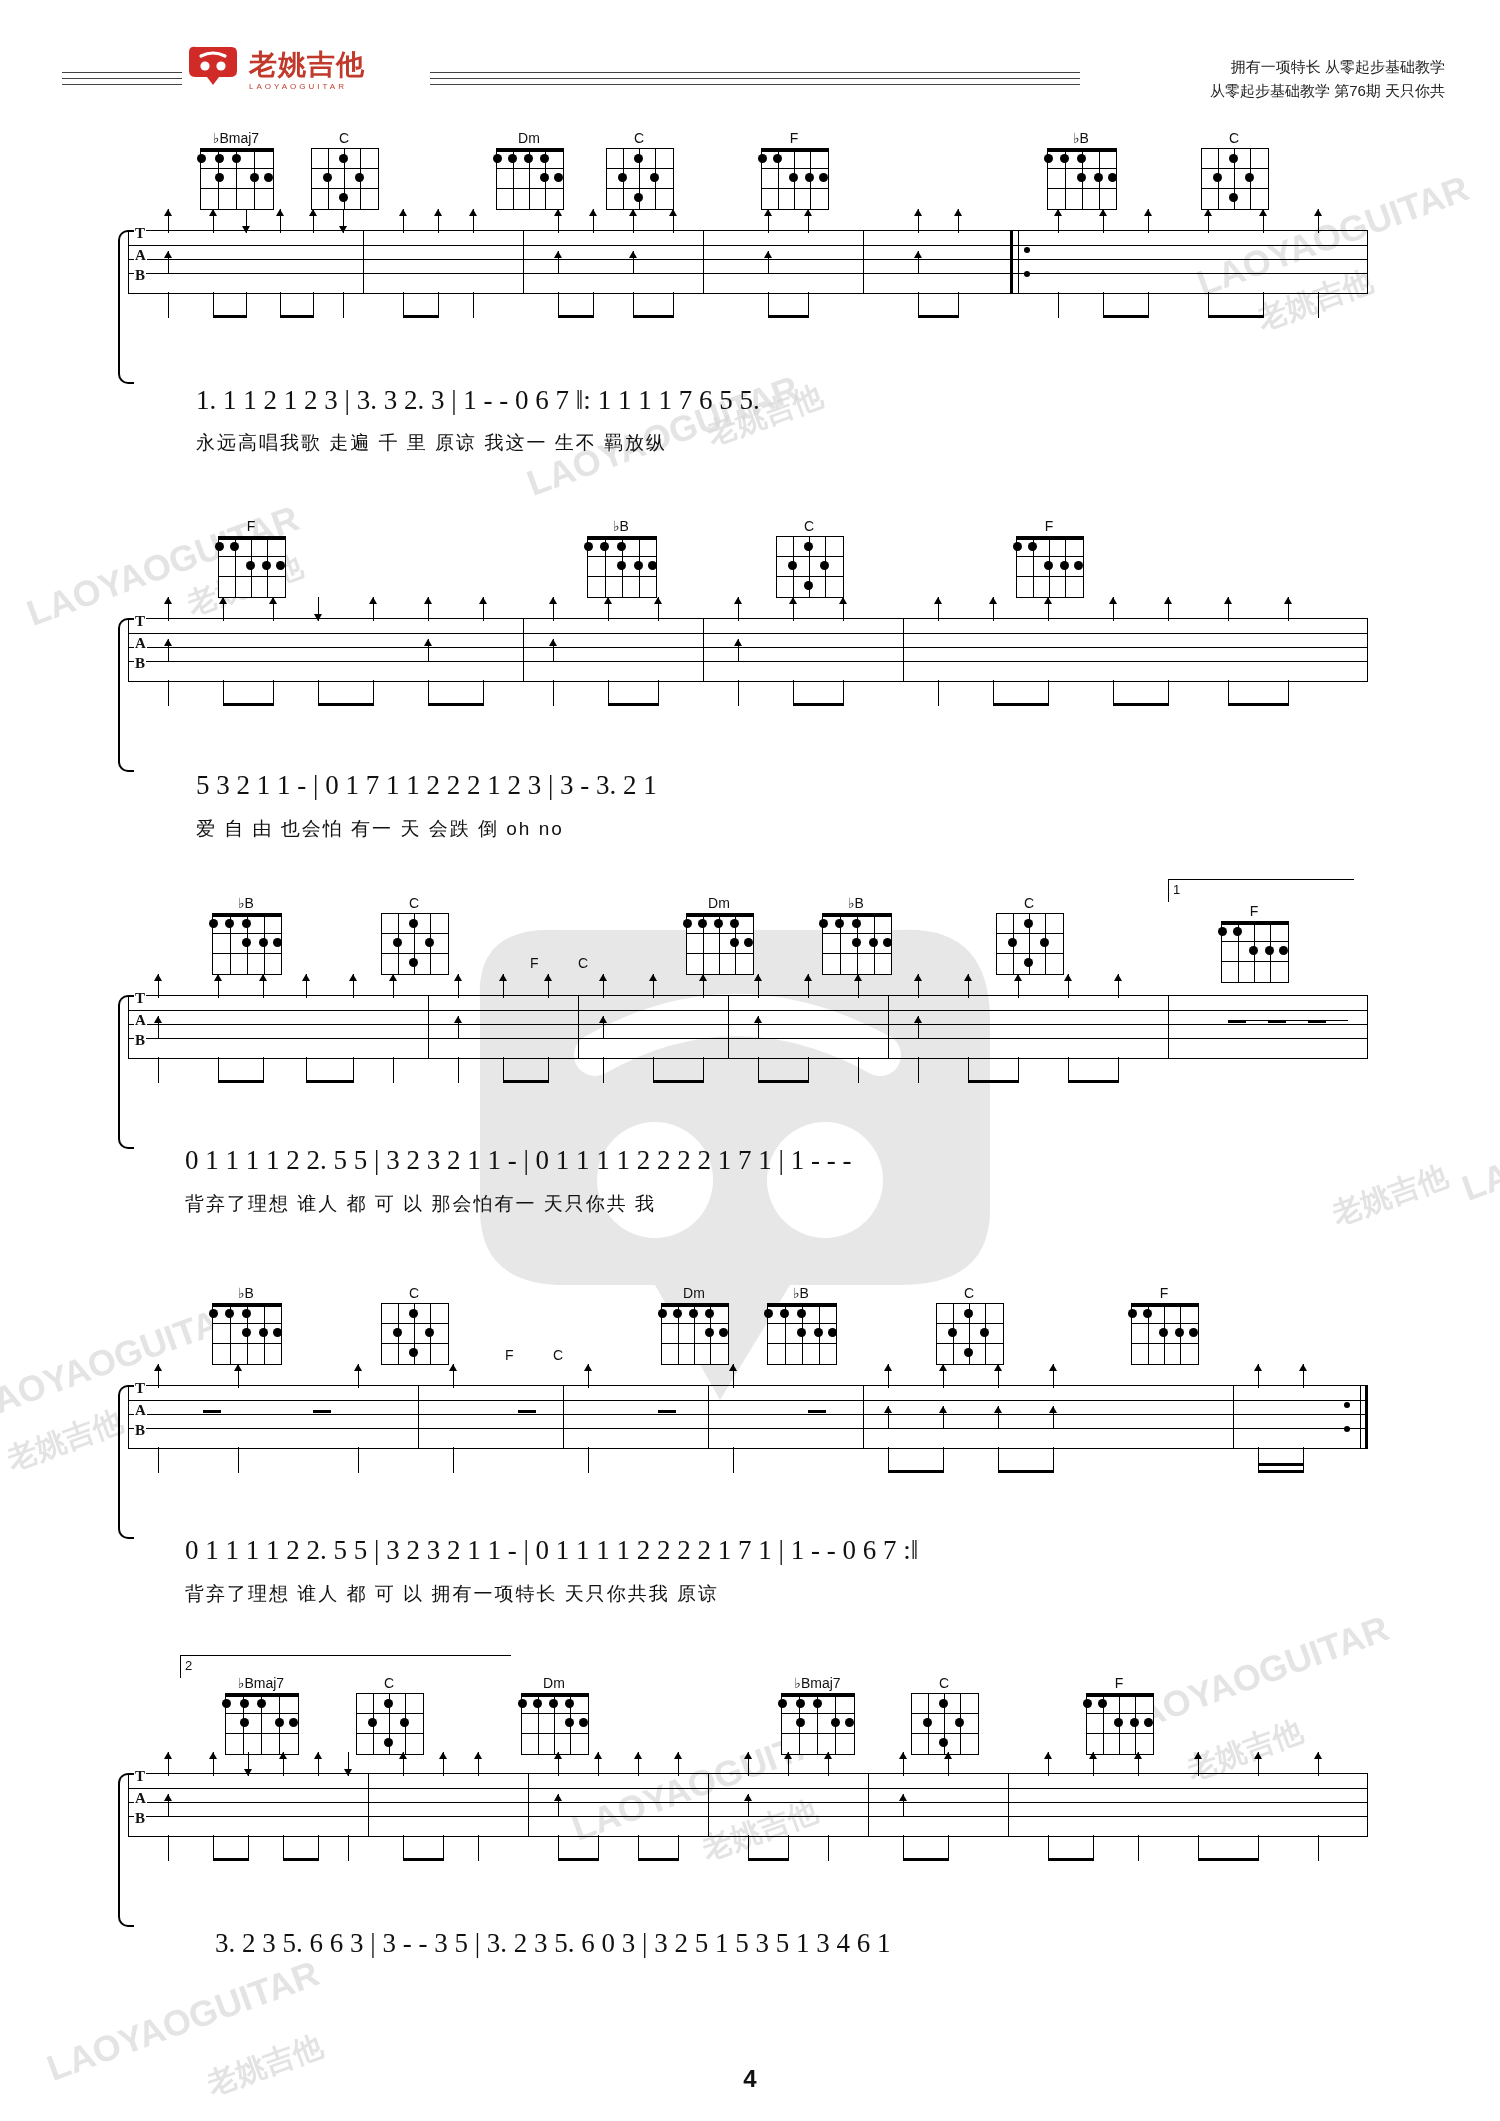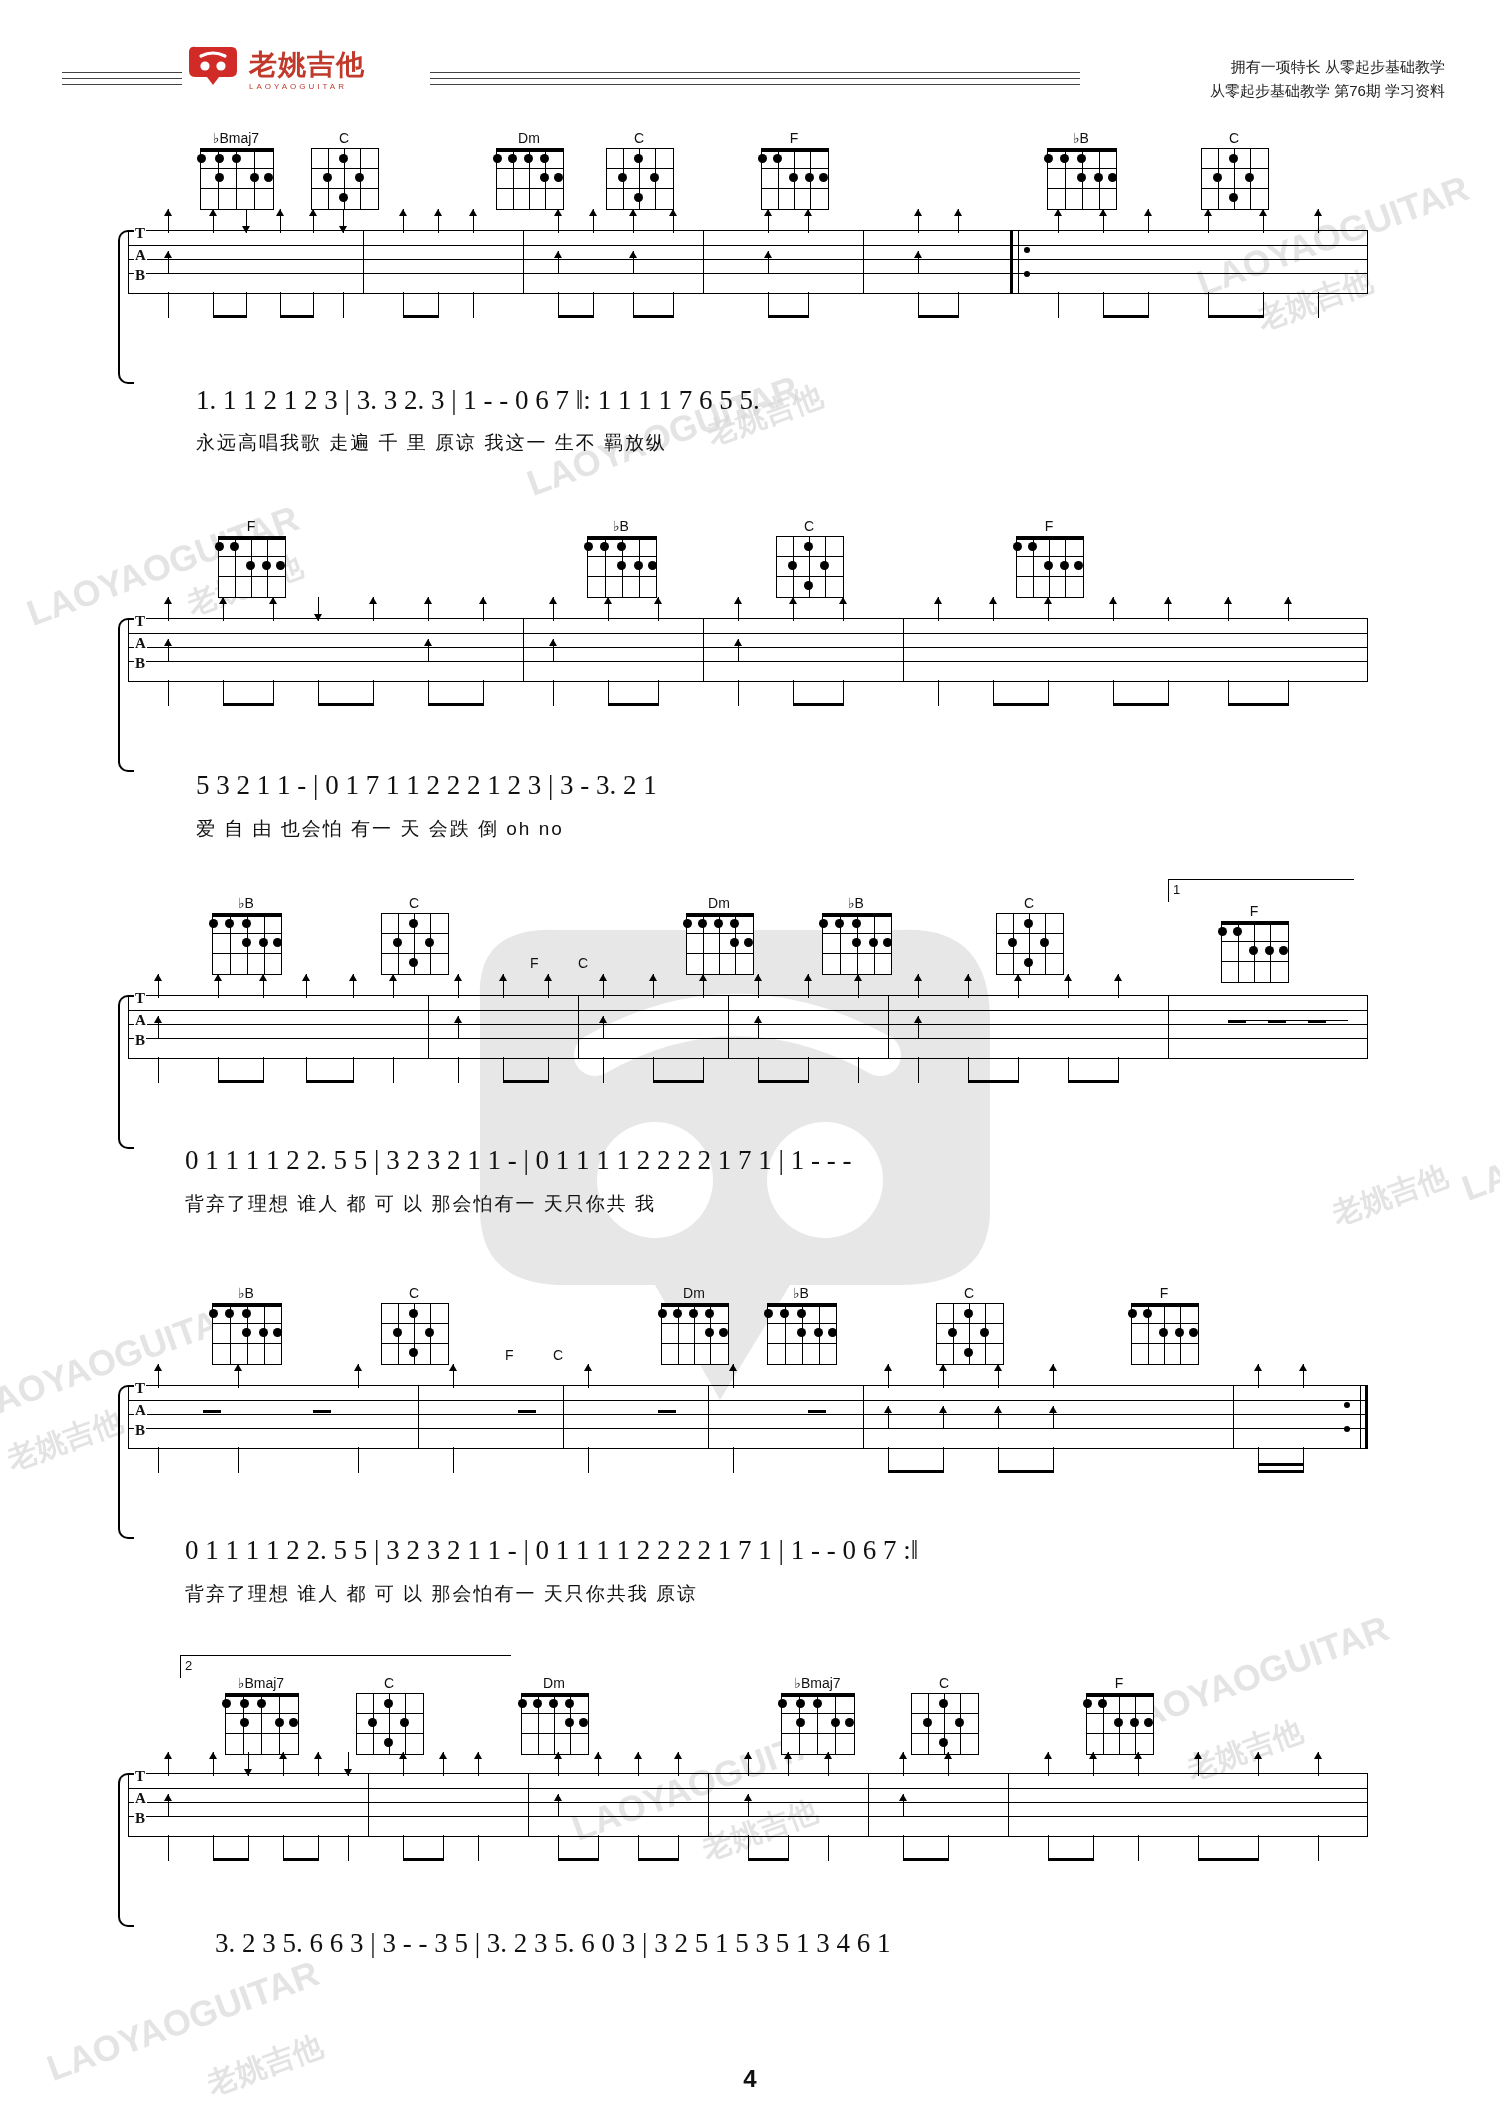--- a/index.html
+++ b/index.html
@@ -81,21 +81,21 @@
         <path d="M18 12 Q30 6 42 12" stroke="#ffffff" stroke-width="3.2" fill="none" stroke-linecap="round"></path>
         <circle cx="22" cy="22" r="4.6" fill="#ffffff"></circle>
         <circle cx="38" cy="22" r="4.6" fill="#ffffff"></circle>
       </svg>
       <div class="logo-text">老姚吉他</div>
       <div class="logo-sub">LAOYAOGUITAR</div>
     </div>
 
     <div class="hdr-txt">
       <div>拥有一项特长  从零起步基础教学</div>
-      <div>从零起步基础教学  第76期  学习资料</div>
+      <div>从零起步基础教学  第76期  天只你共</div>
     </div>
   </div>
 
   <div class="wm" style="left:1190px;top:215px;font-size:36px;transform:rotate(-20deg);">LAOYAOGUITAR</div>
   <div class="wm-cn" style="left:1255px;top:280px;font-size:30px;transform:rotate(-20deg);">老姚吉他</div>
   <div class="wm" style="left:520px;top:415px;font-size:36px;transform:rotate(-20deg);">LAOYAOGUITAR</div>
   <div class="wm-cn" style="left:705px;top:395px;font-size:30px;transform:rotate(-20deg);">老姚吉他</div>
   <div class="wm" style="left:20px;top:545px;font-size:36px;transform:rotate(-20deg);">LAOYAOGUITAR</div>
   <div class="wm-cn" style="left:185px;top:565px;font-size:30px;transform:rotate(-20deg);">老姚吉他</div>
   <div class="wm" style="left:1455px;top:1120px;font-size:36px;transform:rotate(-20deg);">LAOYAOGUITAR</div>
@@ -786,21 +786,21 @@
         <div class="beam" style="left:760px;top:85px;width:56px;"></div>
       <div class="stem" style="left:870px;top:62px;height:26px;"></div>
         <div class="stem" style="left:925px;top:62px;height:26px;"></div>
         <div class="beam" style="left:870px;top:85px;width:56px;"></div>
       <div class="stem" style="left:1130px;top:62px;height:26px;"></div>
         <div class="stem" style="left:1175px;top:62px;height:26px;"></div>
         <div class="beam" style="left:1130px;top:85px;width:46px;"></div>
       <div class="beam" style="left:1130px;top:78px;width:46px;"></div>
     </div>
     <div class="jianpu" style="left:185px;top:250px;">0 1 1 1 1 2 2.  5 5 | 3  2 3 2 1 1  -  | 0 1 1 1 1 2 2 2 2 1 7 1 |  1  -  -  0 6 7 :‖</div>
-    <div class="lyric" style="left:185px;top:296px;">背弃了理想    谁人 都 可   以        那会怕有一   天只你共我                      原谅</div>
+    <div class="lyric" style="left:185px;top:296px;">背弃了理想    谁人 都 可   以        拥有一项特长   天只你共我                      原谅</div>
   </div>
 
   <div class="system" style="top:1665px;">
     <div class="ending" style="left:180px;top:-10px;width:330px;height:22px;">
       <span>2</span>
     </div>
     <div class="chordbox" style="left:215px;top:10px;width:92px;">
       <div class="chordname">♭Bmaj7</div>
       <div class="grid" style="width:72px;height:60px;left:10px;">
         <div class="nut"></div>

